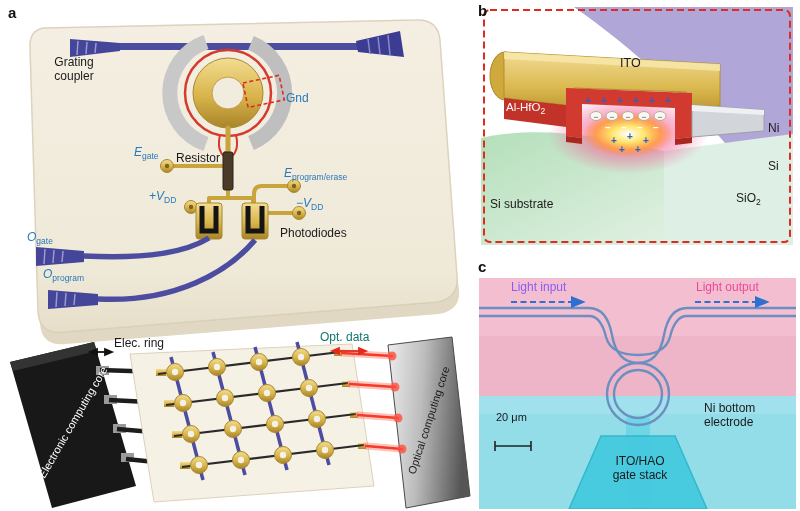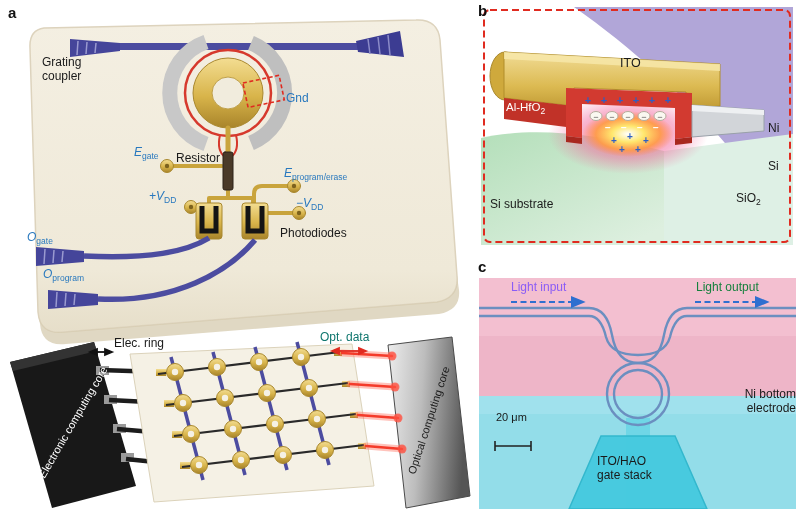--- a/index.html
+++ b/index.html
@@ -1,20 +1,20 @@
 <!DOCTYPE html>
 <html><head>
 <meta charset="utf-8">
 <style>
   *{margin:0;padding:0;box-sizing:border-box}
   body{background:#fff;font-family:"Liberation Sans",sans-serif}
   .fig{position:relative;width:800px;height:511px;background:#fff;overflow:hidden}
   .fig svg{position:absolute}
   .lbl{position:absolute;font-size:12px;color:#1a1a1a;line-height:1.15;white-space:nowrap}
-  .wrap{white-space:normal;text-align:left}
+  .wrap{white-space:normal;text-align:center}
   .blue{color:#2878be}
   .red{color:#0f766e}
   .white{color:#fff}
   .panel-letter{font-weight:bold;font-size:15px;color:#111}
   .lbl i{font-style:italic}
   .lbl sub{font-size:8.5px;line-height:0}
   .rot{transform-origin:center center;text-align:center}
 </style>
 </head>
 <body>
@@ -328,24 +328,24 @@
   <div class="lbl rot" style="left:354px;top:414px;width:150px;font-size:11px;transform:rotate(-72deg)">Optical computing core</div>
 
   <div class="lbl" style="left:620px;top:56px;font-size:12.5px">ITO</div>
   <div class="lbl white" style="left:506px;top:101px;font-size:11.5px"><span>Al-HfO</span><sub>2</sub></div>
   <div class="lbl" style="left:768px;top:122px">Ni</div>
   <div class="lbl" style="left:768px;top:160px">Si</div>
   <div class="lbl" style="left:736px;top:192px"><span>SiO</span><sub>2</sub></div>
   <div class="lbl" style="left:490px;top:198px">Si substrate</div>
 
   <div class="lbl" style="left:511px;top:281px;color:#8b5cf6">Light input</div>
-  <div class="lbl" style="left:696px;top:281px;color:#15803d">Light output</div>
+  <div class="lbl" style="left:696px;top:281px;color:#ec4899">Light output</div>
   <div class="lbl" style="left:496px;top:411px;font-size:11px">20 μm</div>
-  <div class="lbl" style="left:704px;top:388px;width:92px;text-align:right">
+  <div class="lbl" style="left:704px;top:402px;width:92px;text-align:left">
     <div>Ni bottom</div>
     <div>electrode</div>
   </div>
-  <div class="lbl" style="left:597px;top:455px;width:86px;text-align:left">
+  <div class="lbl" style="left:597px;top:455px;width:86px;text-align:center">
     <div>ITO/HAO</div>
     <div>gate stack</div>
   </div>
 
 </div>
 
 </body></html>

